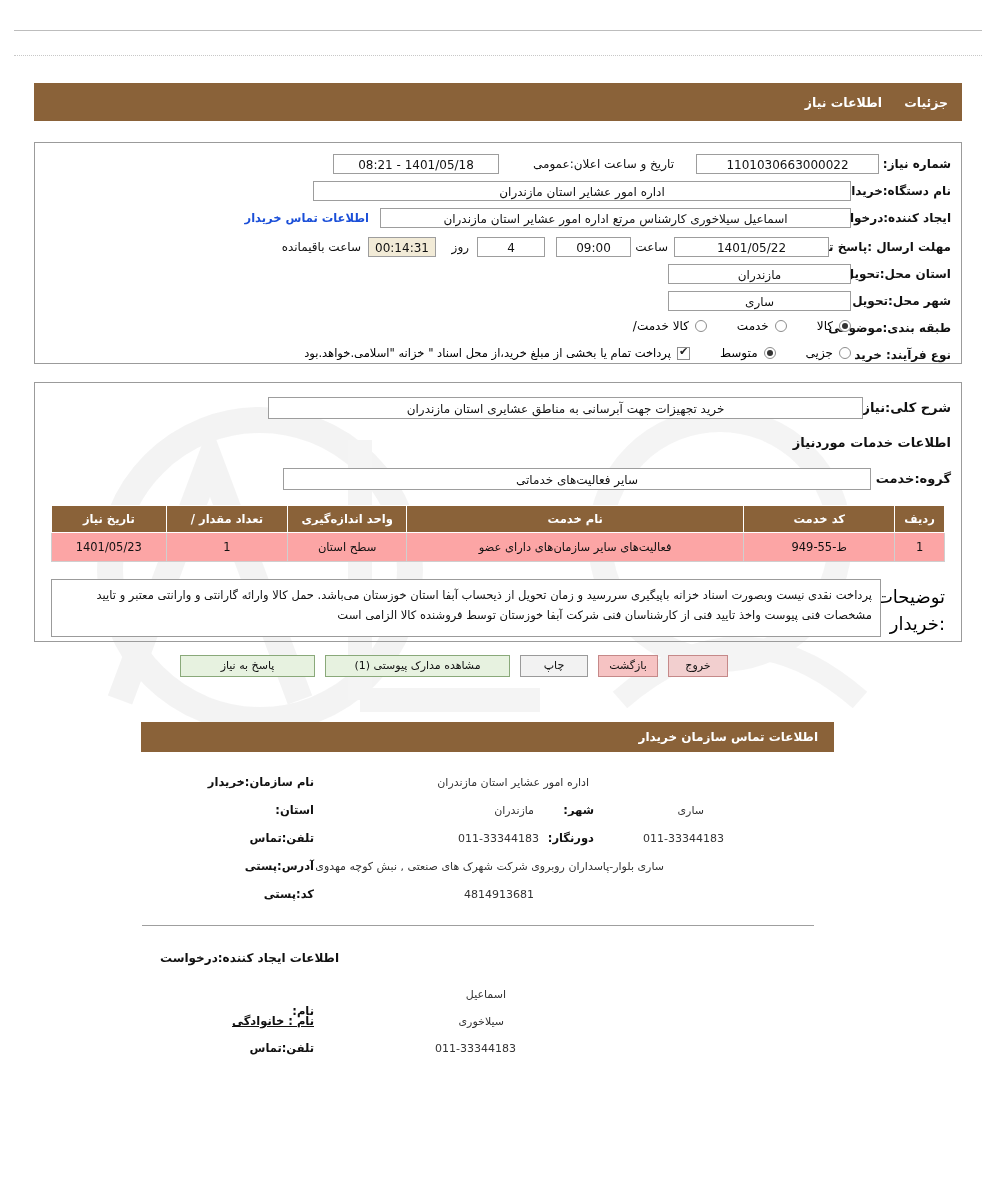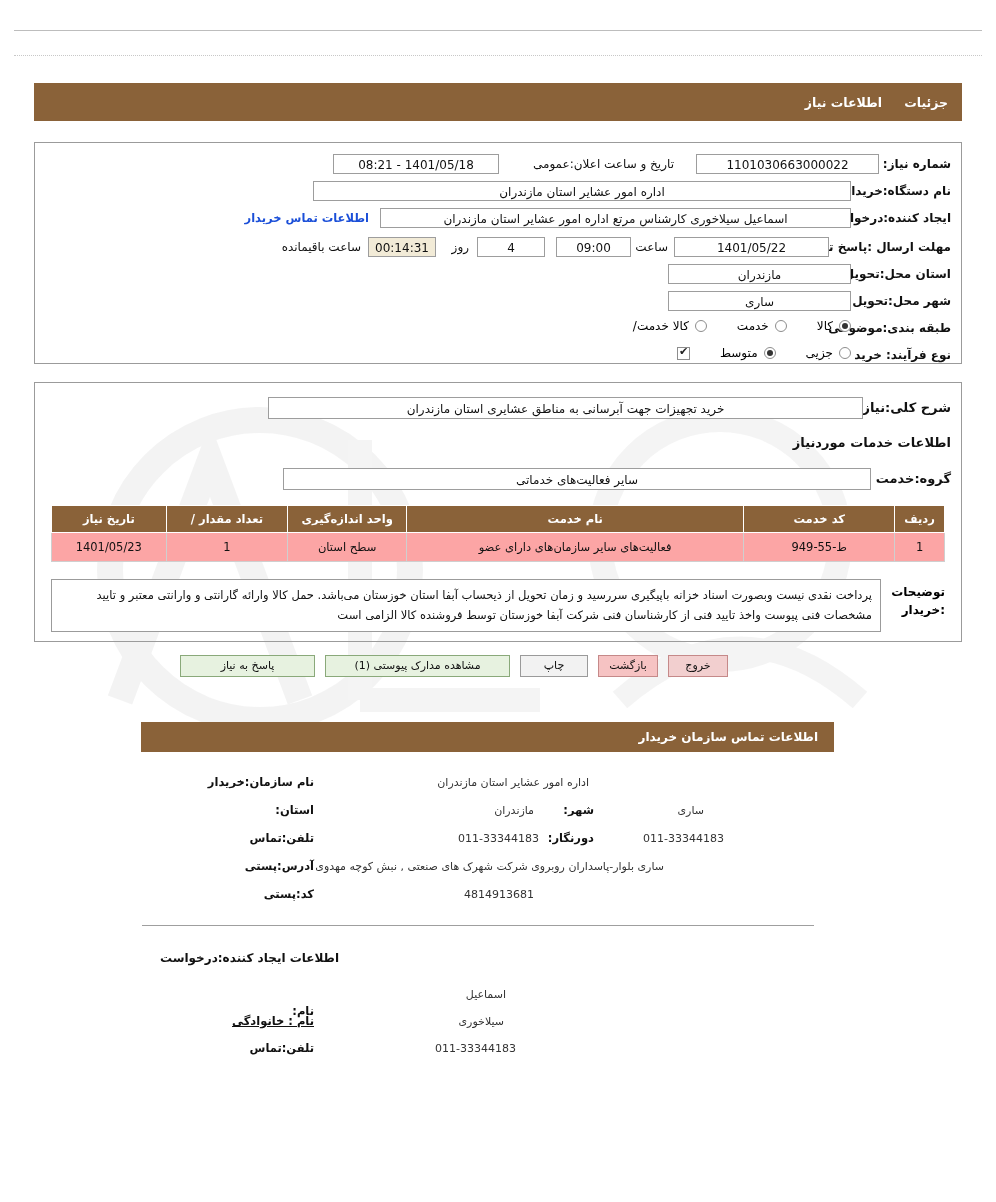--- a/index.html
+++ b/index.html
@@ -271,20 +271,21 @@
 
     <div class="abs lbl" style="top:205px; right:10px;">نوع فرآیند: خرید</div>
     <div class="abs" style="top:203px; right:110px; display:flex; align-items:center; gap:6px; font-size:12px;">
       <span class="radio"></span>
       <span>جزیی</span>
       <span style="width:18px"></span>
       <span class="radio on"></span>
       <span>متوسط</span>
       <span style="width:18px"></span>
       <span class="chk on"></span>
+      <span style="font-size:11.5px">پرداخت تمام یا بخشی از مبلغ خرید،از محل اسناد " خزانه "اسلامی.خواهد.بود</span>
     </div>
   </div>
 
   <div class="panel" id="panel-desc">
 
     <div class="abs lbl" style="top:17px; right:10px; font-size:13px;">شرح کلی:نیاز</div>
     <div class="abs fld" style="top:14px; right:98px; width:595px; height:22px; line-height:22px;">خرید تجهیزات جهت آبرسانی به مناطق عشایری استان مازندران</div>
 
     <div class="abs lbl" style="top:52px; right:10px; font-size:13px;">اطلاعات خدمات موردنیاز</div>
 
@@ -310,21 +311,21 @@
             <td>فعالیت‌های سایر سازمان‌های دارای عضو</td>
             <td>سطح استان</td>
             <td>1</td>
             <td>1401/05/23</td>
           </tr>
         </tbody>
       </table>
     </div>
 
     <div class="abs" style="top:196px; right:16px; left:16px; display:flex; gap:0;">
-      <div style="width:64px; font-size:12px; font-weight:bold; line-height:1.5; padding-top:4px;">توضیحات :خریدار</div>
+      <div style="width:64px; font-size:18px; font-weight:normal; line-height:1.5; padding-top:4px;">توضیحات :خریدار</div>
       <div class="notes-box" style="flex:1">پرداخت نقدی نیست وبصورت اسناد خزانه باپیگیری سررسید و زمان تحویل از ذیحساب آبفا استان خوزستان می‌باشد. حمل کالا وارائه گارانتی و وارانتی معتبر و تایید مشخصات فنی پیوست واخذ تایید فنی از کارشناسان فنی شرکت آبفا خوزستان توسط فروشنده کالا الزامی است</div>
     </div>
   </div>
 
   <div class="abs" style="top:655px; right:216px; width:600px; display:flex; gap:10px; flex-direction:row-reverse; justify-content:flex-start;">
     <div class="btn btn-green" style="width:135px">پاسخ به نیاز</div>
     <div class="btn btn-green" style="width:185px">مشاهده مدارک پیوستی (1)</div>
     <div class="btn btn-plain" style="width:68px">چاپ</div>
     <div class="btn btn-red" style="width:60px">بازگشت</div>
     <div class="btn btn-pink" style="width:60px">خروج</div>

